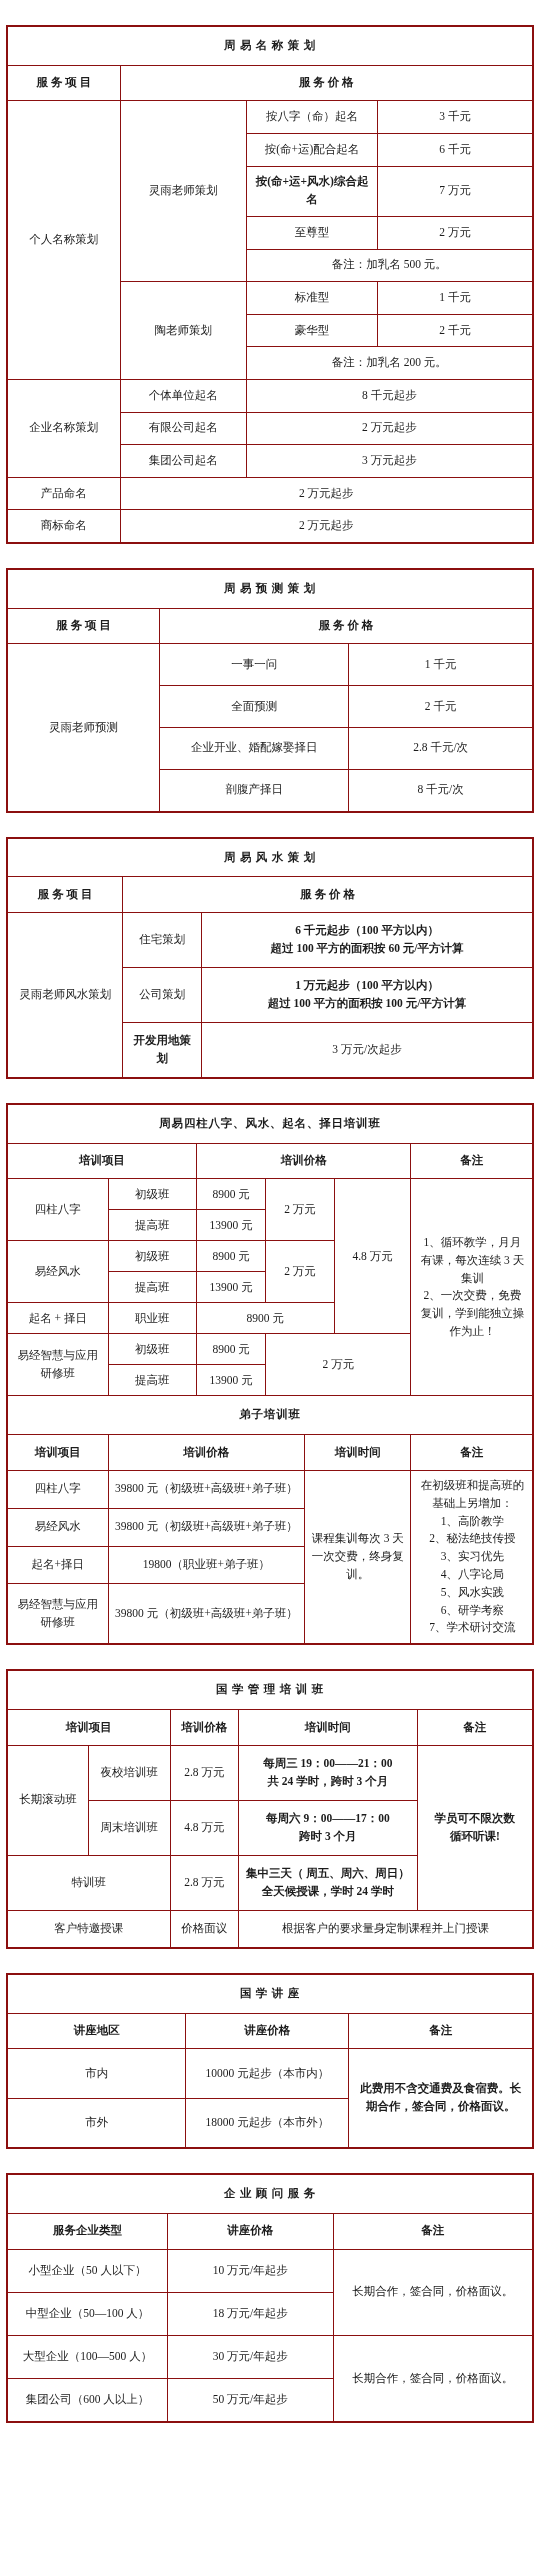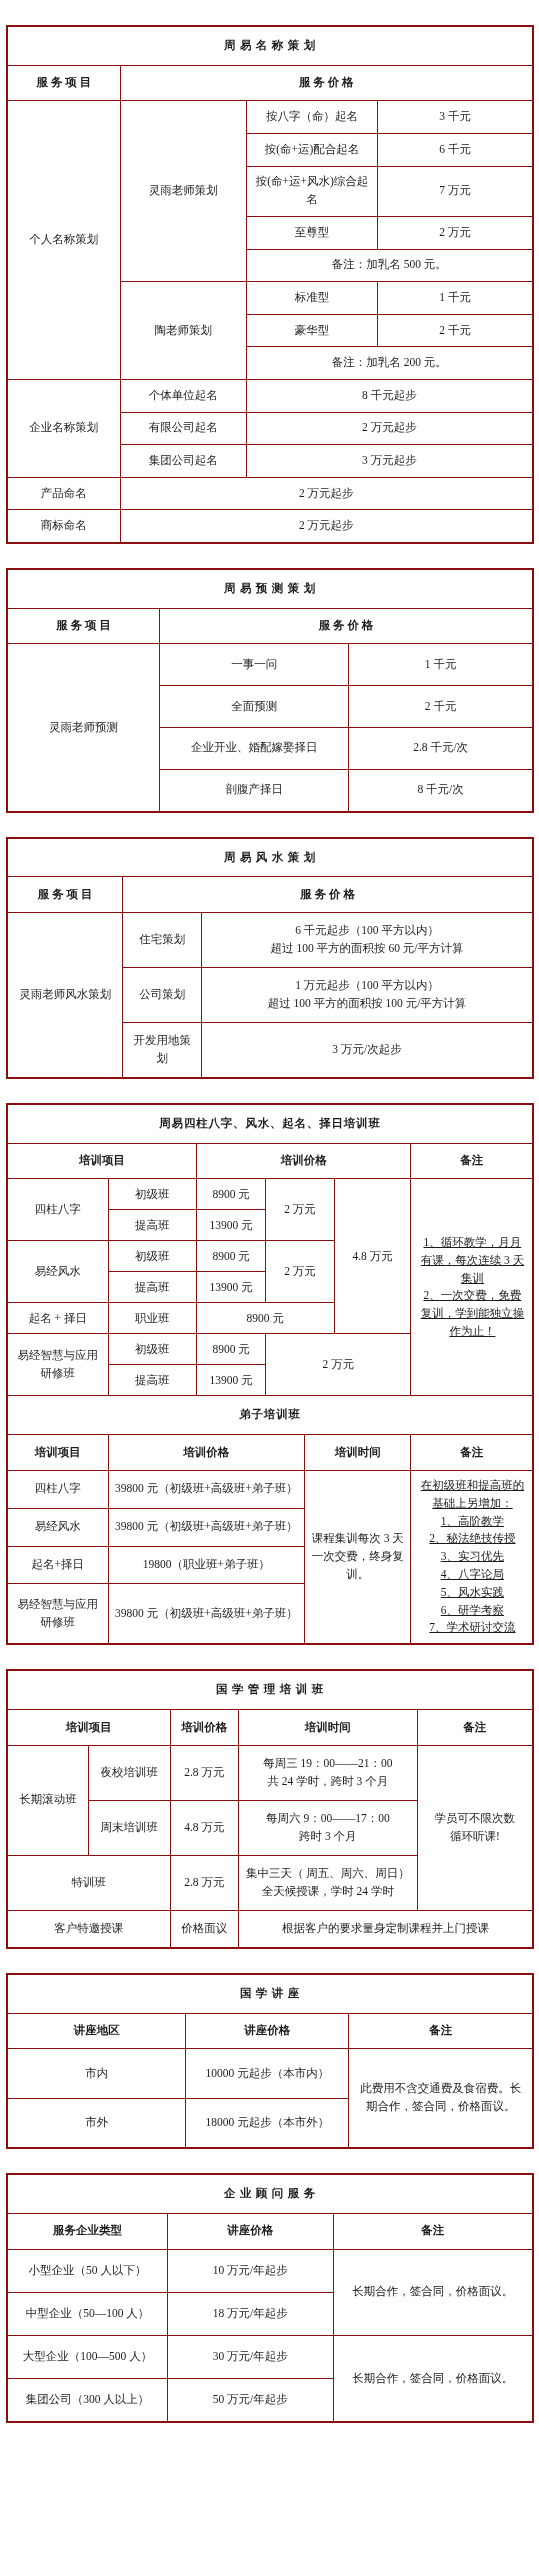--- a/index.html
+++ b/index.html
@@ -46,26 +46,25 @@
     font-size: 16px;
     font-weight: bold;
     letter-spacing: 0.8px;
     padding: 10px 4.6px;
   }
   td.head {
     font-weight: bold;
     font-size: 12.2px;
     padding: 8.4px 4.6px;
   }
-  td.roomy { line-height: 2.45; }
+  td.roomy { line-height: 2.45; font-weight: bold; }
   td.left {
     text-align: left;
     padding-left: 6.9px;
     padding-right: 5.4px;
-    text-decoration: underline;
   }
 </style>
 </head>
 <body>
 
 <div class="page">
     <table class="tbl t1">
       <colgroup>
         <col style="width: 21.5%;">
         <col style="width: 24%;">
@@ -388,19 +387,19 @@
         <tr>
           <td>中型企业（50—100 人）</td>
           <td>18 万元/年起步</td>
         </tr>
         <tr>
           <td>大型企业（100—500 人）</td>
           <td>30 万元/年起步</td>
           <td rowspan="2">长期合作，签合同，价格面议。</td>
         </tr>
         <tr>
-          <td>集团公司（300 人以上）</td>
+          <td>集团公司（600 人以上）</td>
           <td>50 万元/年起步</td>
         </tr>
       </tbody>
     </table>
   </div>
 
 
 </body></html>

